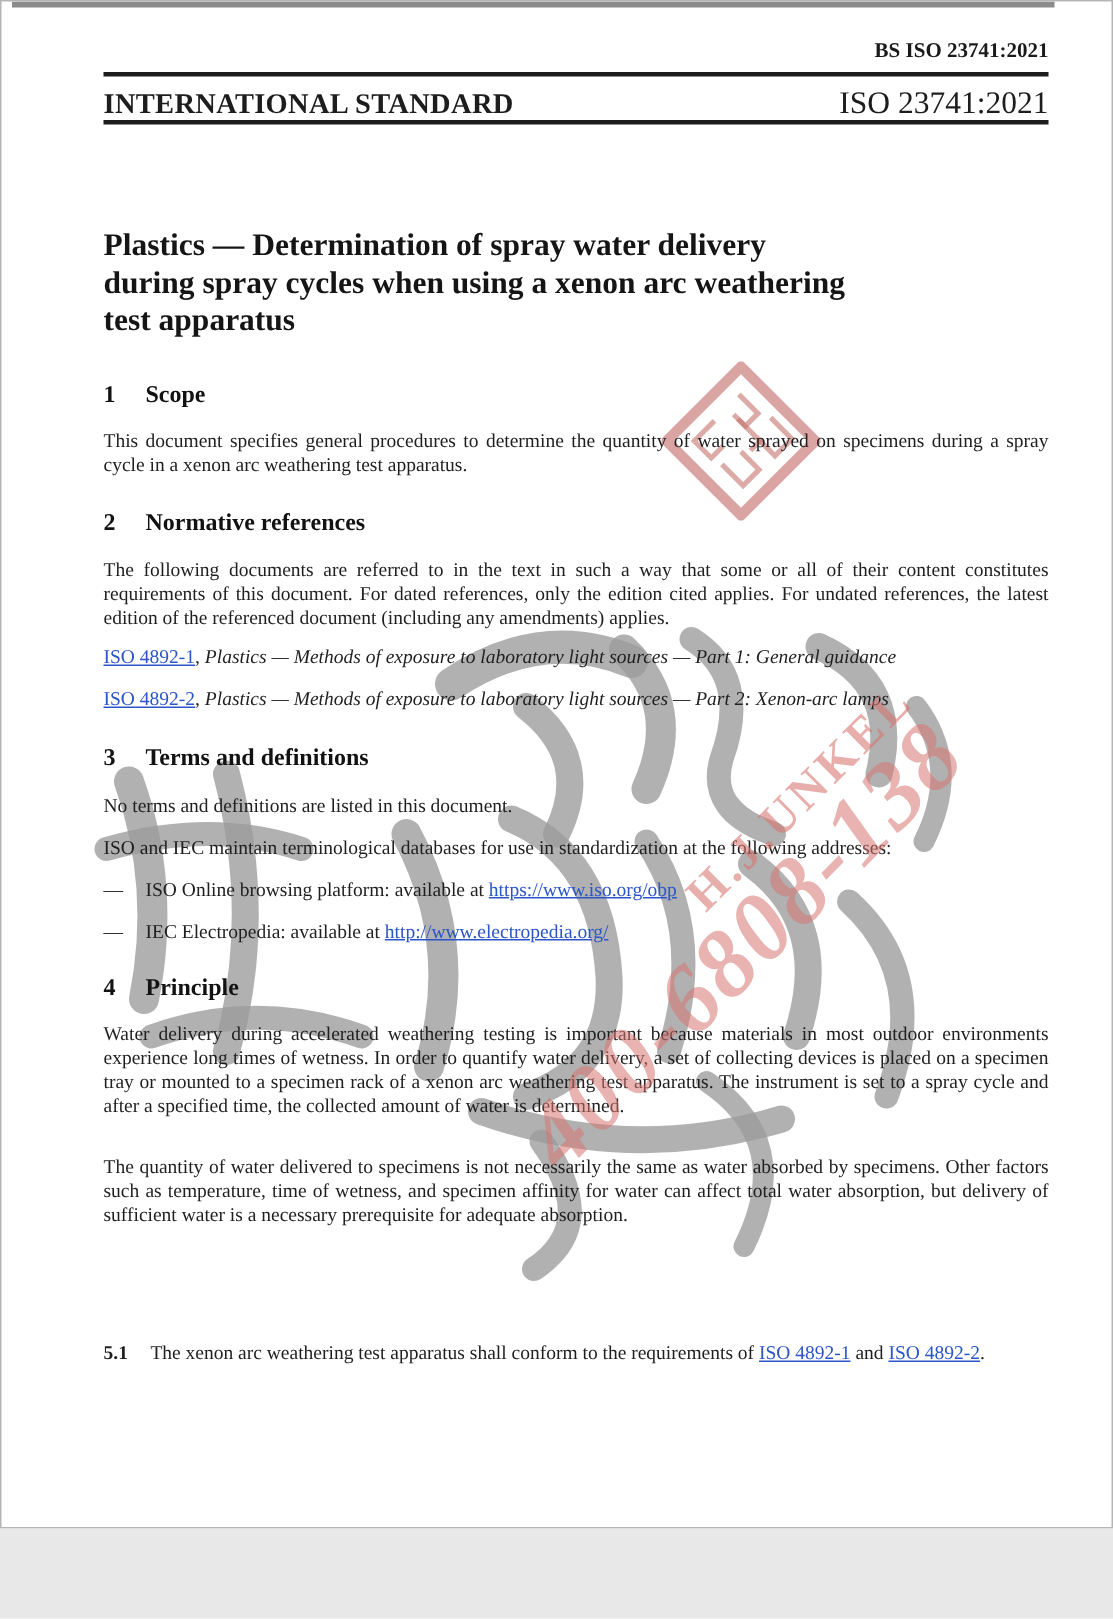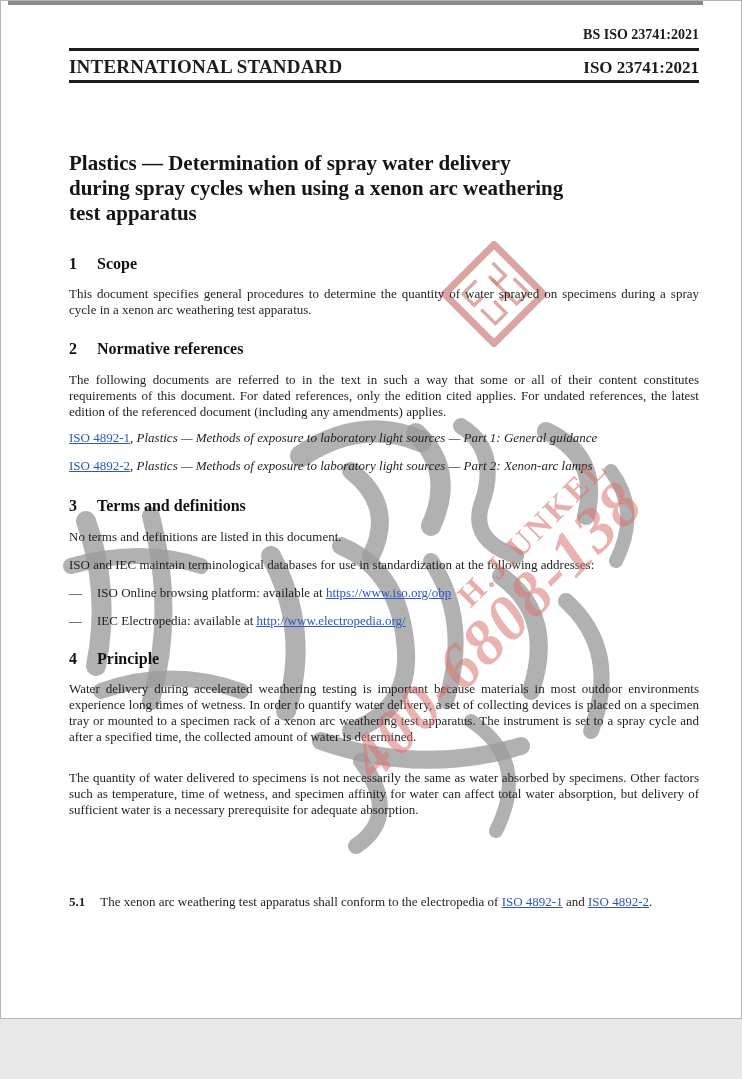--- a/index.html
+++ b/index.html
@@ -16,21 +16,21 @@
   .stamp   { position:absolute; left:440px; top:240px; z-index:1; pointer-events:none; }
   .content { position:absolute; inset:0; z-index:2; }
   .wm-red  { position:absolute; inset:0; z-index:3; pointer-events:none; }
   .blk { position:absolute; left:68px; width:630px; }
 
   .hdr-right { top:26px; text-align:right; font-size:14px; font-weight:600; color:#1a1a1a; }
   .rule { position:absolute; left:68px; width:630px; height:3px; background:#1c1c1c; }
   .rule1 { top:47px; } .rule2 { top:79px; }
   .hdr-row { top:55px; display:flex; justify-content:space-between; align-items:baseline; }
   .hdr-row .l { font-size:19px; font-weight:bold; letter-spacing:0.2px; }
-  .hdr-row .r { font-size:17px; font-weight:bold; }
+  .hdr-row .r { font-size:21px; font-weight:normal; }
 
   .title { top:150px; font-size:21px; font-weight:bold; line-height:25px; color:#151515; }
   .title div { white-space:nowrap; }
 
   .h2 { position:absolute; left:68px; width:630px; font-size:16px; font-weight:bold; color:#121212; }
   .hnum { display:inline-block; width:28px; }
 
   .para { position:absolute; left:68px; width:630px; font-size:13px; line-height:16px; color:#1f1f1f; }
   .just { text-align:justify; }
   .lnk { color:#2b55c8; text-decoration:underline; cursor:pointer; }
@@ -139,21 +139,21 @@
       <span class="dash">—</span><span>IEC Electropedia: available at </span><a class="lnk">http://www.electropedia.org/</a>
     </div>
 
     <div class="h2" style="top:649px">
       <span class="hnum">4</span><span>Principle</span>
     </div>
     <div class="para just" style="top:680px">Water delivery during accelerated weathering testing is important because materials in most outdoor environments experience long times of wetness. In order to quantify water delivery, a set of collecting devices is placed on a specimen tray or mounted to a specimen rack of a xenon arc weathering test apparatus. The instrument is set to a spray cycle and after a specified time, the collected amount of water is determined.</div>
     <div class="para just" style="top:769px">The quantity of water delivered to specimens is not necessarily the same as water absorbed by specimens. Other factors such as temperature, time of wetness, and specimen affinity for water can affect total water absorption, but delivery of sufficient water is a necessary prerequisite for adequate absorption.</div>
 
     <div class="para just" style="top:893px">
-      <b class="cnum">5.1</b><span>The xenon arc weathering test apparatus shall conform to the electropedia of </span><a class="lnk">ISO 4892-1</a><span> and </span><a class="lnk">ISO 4892-2</a><span>.</span>
+      <b class="cnum">5.1</b><span>The xenon arc weathering test apparatus shall conform to the requirements of </span><a class="lnk">ISO 4892-1</a><span> and </span><a class="lnk">ISO 4892-2</a><span>.</span>
     </div>
 
     <div class="blk footer-copy">© ISO 2021 – All rights reserved</div>
     <div class="footer-page">1</div>
   </div>
 
   <div class="wm-red">
     <div class="wm-company">H.J.UNKEL</div>
     <div class="wm-phone">400-6808-138</div>
   </div>

